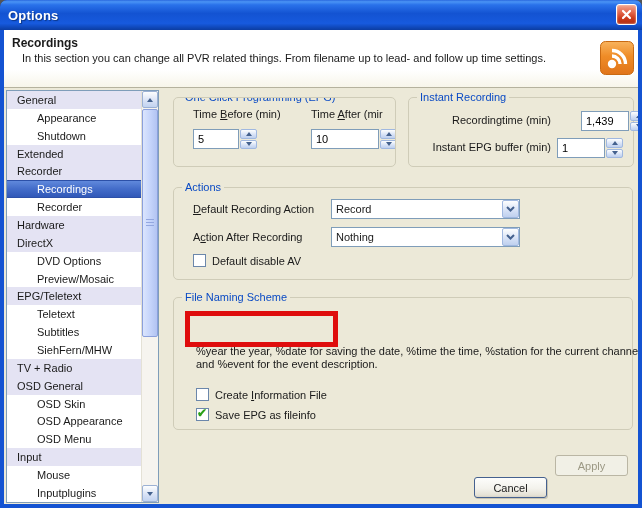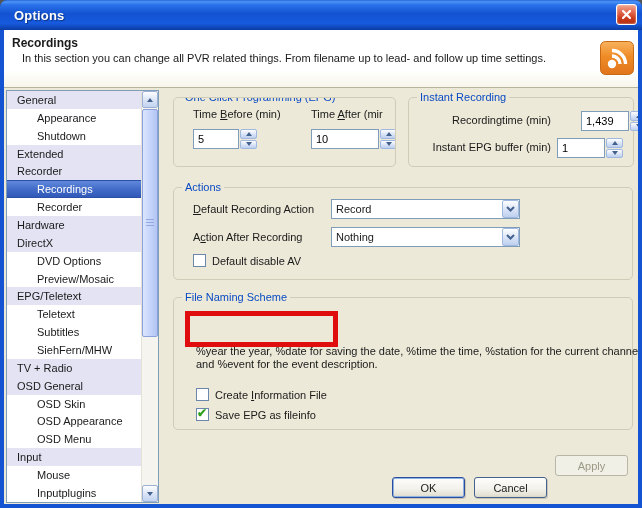--- a/index.html
+++ b/index.html
@@ -10,21 +10,21 @@
     background:#1453d2;border-radius:7px 7px 0 0;overflow:hidden;
   }
   
   .titlebar{
     position:absolute;left:0;top:0;width:642px;height:30px;
     background:linear-gradient(180deg,#2a68de 0%,#4a94f5 6%,#2a72ea 16%,#1353d2 45%,#175ade 78%,#0f47b8 92%,#0c3da2 100%);
     border-radius:7px 7px 0 0;
     display:flex;align-items:center;
   }
   .title-text{
-    color:#fff;font-weight:bold;font-size:13px;padding-left:14px;
+    color:#fff;font-weight:bold;font-size:13px;padding-left:8px;
     text-shadow:1px 1px 1px #0b3585;letter-spacing:.2px;
   }
   .close-btn{
     position:absolute;right:5px;top:4px;width:21px;height:21px;border-radius:3px;
     border:1px solid #fff;
     background:linear-gradient(180deg,#f0a692 0%,#e2654a 40%,#cc3a1b 70%,#b02d10 100%);
     box-shadow:inset 0 0 2px #ffd4c4;
     display:flex;align-items:center;justify-content:center;cursor:pointer;
   }
   
@@ -293,18 +293,17 @@
       <div class="checkline" style="left:22px;top:110px;">
         <span class="cb checked">
             <span class="glyph">✔</span>
           </span>
         <span><span>Save EPG as fileinfo</span><u></u><span></span></span>
       </div>
     </div>
 
     <div class="red-annotation"></div>
 
-    <div class="btn default" style="left:388px;top:447px;">OK</div>
     <div class="btn" style="left:470px;top:447px;">Cancel</div>
     <div class="btn disabled" style="left:551px;top:425px;">Apply</div>
 
   </div>
 </div>
 
 </body></html>

